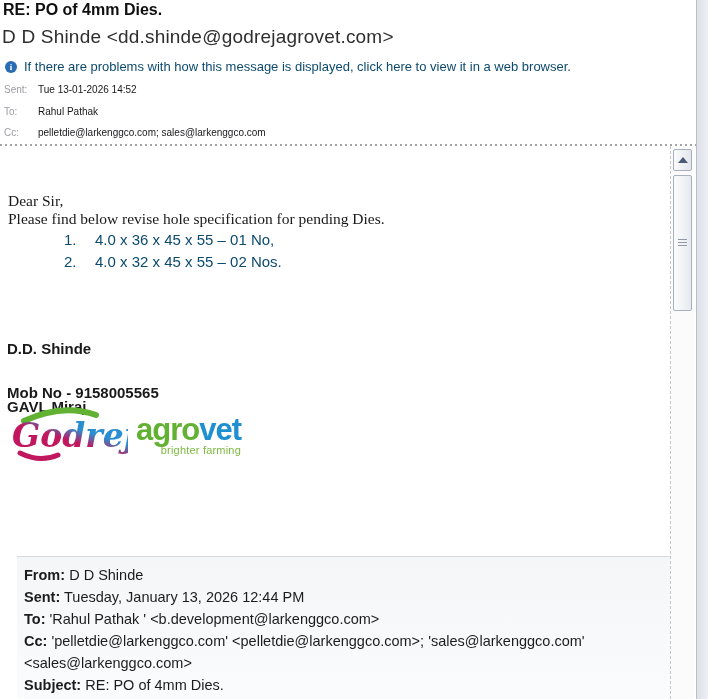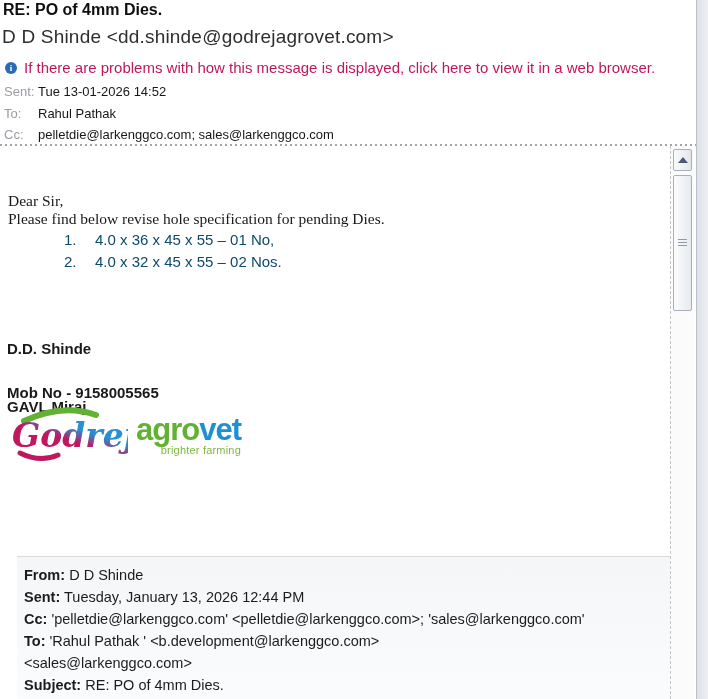--- a/index.html
+++ b/index.html
@@ -7,22 +7,22 @@
     position:relative;width:708px;height:699px;overflow:hidden;background:#fff;
     font-family:"Liberation Sans",sans-serif;color:#1a1a1a;
   }
   
   .subject{position:absolute;left:3px;top:1px;font-size:16px;font-weight:bold;color:#0f0f0f;}
   .sender{position:absolute;left:2px;top:26px;font-size:19px;color:#2e2e2e;letter-spacing:.2px;cursor:pointer;}
   .infobar{position:absolute;left:5px;top:59px;display:flex;align-items:center;gap:7px;cursor:pointer;}
   .info-icon{width:12px;height:12px;border-radius:50%;background:#2a6cb4;color:#fff;
     font-size:9px;font-weight:bold;font-family:"Liberation Serif",serif;
     display:flex;align-items:center;justify-content:center;flex:0 0 auto;}
-  .infobar .txt{font-size:15px;color:#be185d;}
-  .fieldrow{position:absolute;left:4px;font-size:13px;white-space:nowrap;}
+  .infobar .txt{font-size:13px;color:#0c4a6e;}
+  .fieldrow{position:absolute;left:4px;font-size:10px;white-space:nowrap;}
   .fieldrow .lbl{display:inline-block;width:34px;color:#9b9ba3;}
   .fieldrow .val{color:#17171a;}
   .row-sent{top:84px;} .row-to{top:106px;} .row-cc{top:127px;}
   .dotted-sep{position:absolute;left:0;top:144px;width:697px;height:2px;
     background:repeating-linear-gradient(to right,#a5a5a5 0 2px,transparent 2px 5px);}
   
   .serifline{position:absolute;left:8px;font-family:"Liberation Serif",serif;font-size:15.5px;color:#181818;white-space:nowrap;}
   .greeting{top:192px;} .intro{top:210px;}
   .listitem{position:absolute;left:64px;font-size:15px;color:#0c4a6e;white-space:nowrap;}
   .listitem .num{display:inline-block;width:31px;}
@@ -115,22 +115,22 @@
     </svg>
     <div class="agrovet">
       <div class="word"><span style="color:#61b132">agro</span><span style="color:#1e8fd0">vet</span></div>
       <div class="tagline" style="color:#7cb93e">brighter farming</div>
     </div>
   </div>
 
   <div class="quoted">
     <div class="qline"><b>From:</b> <span>D D Shinde</span></div>
     <div class="qline"><b>Sent:</b> <span>Tuesday, January 13, 2026 12:44 PM</span></div>
+    <div class="qline"><b>To:</b> <span>'Rahul Pathak ' &lt;b.development@larkenggco.com&gt;</span></div>
     <div class="qline"><b>Cc:</b> <span>'pelletdie@larkenggco.com' &lt;pelletdie@larkenggco.com&gt;; 'sales@larkenggco.com'</span></div>
-    <div class="qline"><b>To:</b> <span>'Rahul Pathak ' &lt;b.development@larkenggco.com&gt;</span></div>
     <div class="qline"><span>&lt;sales@larkenggco.com&gt;</span></div>
     <div class="qline"><b>Subject:</b> <span>RE: PO of 4mm Dies.</span></div>
     <div class="qgap"></div>
     <div class="qbody">Dear Sir</div>
   </div>
 
   <div class="scrollbar">
     <div class="sb-btn">
       <span class="arrow-up"></span>
     </div>

